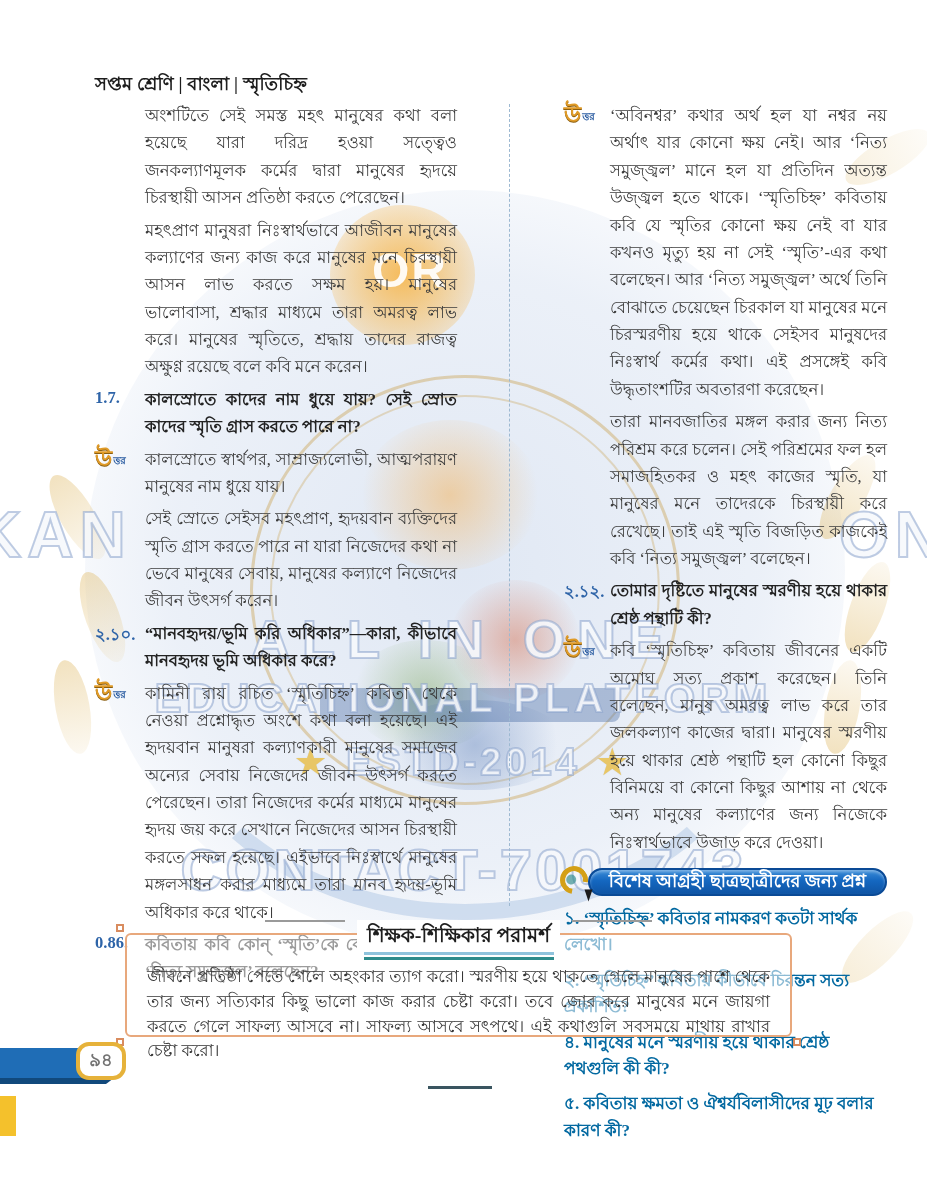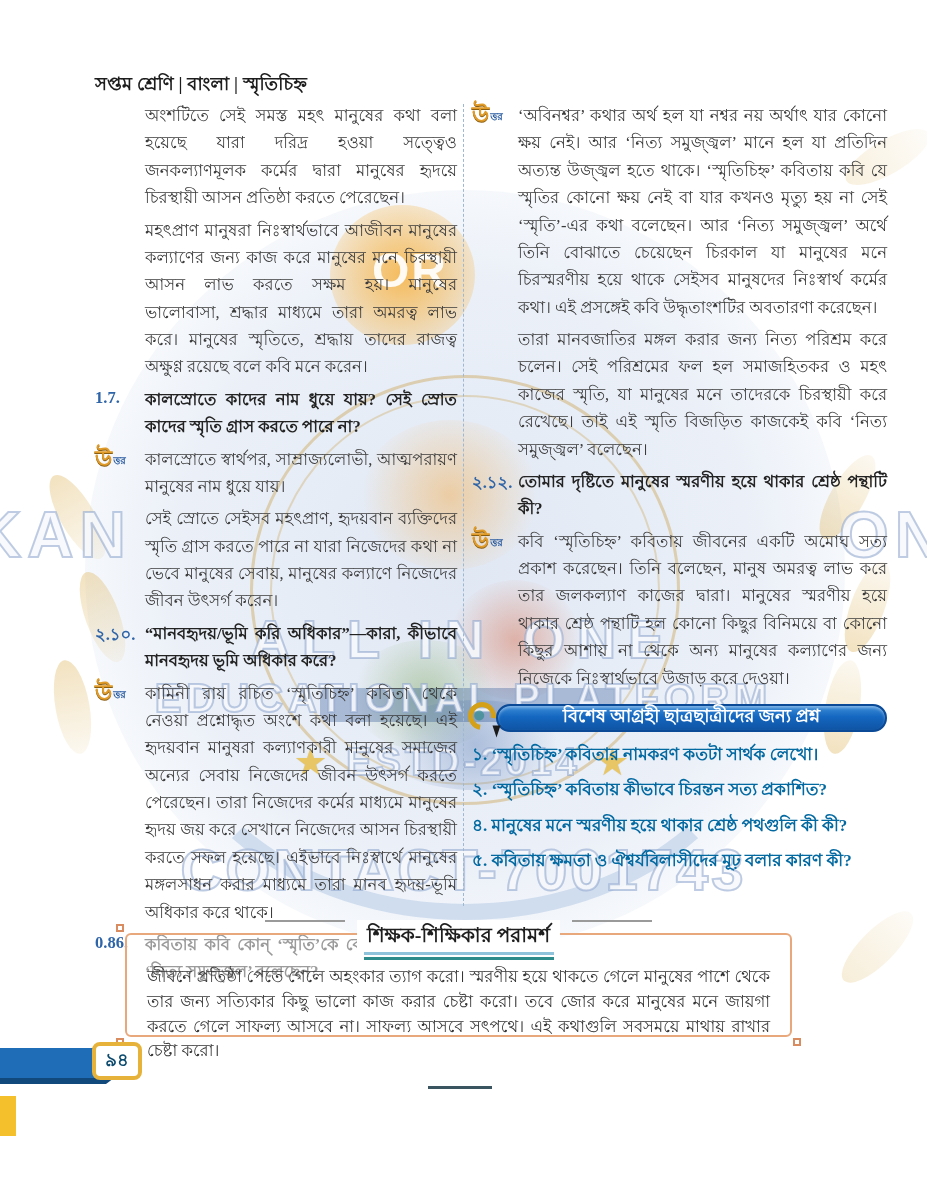--- a/index.html
+++ b/index.html
@@ -55,21 +55,21 @@
   .wm-line3 { top:740px; font-size:38px; letter-spacing:4px; color:rgba(255,255,255,.78); }
   .wm-line3 .star { color:rgba(240,195,70,.8); -webkit-text-stroke:0; }
   .wm-line4 { top:836px; font-size:58px; letter-spacing:3px; }
   .wm-or { position:absolute; left:372px; top:243px; font-size:48px; font-weight:800; color:rgba(255,255,255,.92);
            font-family:"Liberation Sans","DejaVu Sans",sans-serif; letter-spacing:2px; }
 
   
   .content { position:absolute; inset:0; z-index:2; }
   .hdr { position:absolute; left:95px; top:70px; font-size:18px; font-weight:bold; color:#1d1d1d; letter-spacing:.2px; }
 
-  .cols { position:absolute; left:95px; top:102px; width:792px; display:flex; }
+  .cols { position:absolute; left:95px; top:102px; width:792px; display:flex;gap:46px; }
   .col-left { width:362px; }
   .vdivider { width:0; border-left:1px dashed #9db9d2; margin:2px 6px 0 6px; height:802px; }
   .col-right { flex:1; padding-left:2px; }
 
   .row { display:flex; margin-bottom:5px; }
   .gut { flex:0 0 50px; padding-top:2px; }
   .gut-r { flex:0 0 46px; padding-top:2px; }
   .txt { flex:1; font-size:16.5px; line-height:1.66; text-align:justify; }
   .qnum { font-weight:bold; color:#2e64a8; font-size:16.5px; }
   .qtext { font-weight:bold; color:#232323; }
@@ -105,23 +105,23 @@
   .advice-title-row .hline { height:2px; background:#9a9a9a; width:80px; }
   .advice-title { background:#ffffff; padding:0 10px; font-weight:bold; font-size:20px; color:#1e1e1e; white-space:nowrap; }
   .advice-underline { position:absolute; top:17px; left:50%; transform:translateX(-50%);
                       width:190px; height:8px; border-top:3px solid #8fc3dc; border-bottom:3px solid #2e8b8b; }
   .advice-body { padding:30px 20px 0 20px; font-size:16.5px; line-height:1.5; text-align:justify; color:#353535; }
 
   
   .pg-bar { position:absolute; left:0; top:1048px; width:120px; height:30px; background:#1f6db6; }
   .pg-bar-shadow { position:absolute; left:0; top:1078px; width:114px; height:6px; background:#11497c;
                    clip-path:polygon(0 0,100% 0,93% 100%,0 100%); }
-  .pg-box { position:absolute; left:92px; top:1042px; width:50px; height:38px; background:#ffffff;
-            border:4px solid #e6b23a; border-radius:8px; display:flex; align-items:center; justify-content:center;
-            font-size:18px; font-weight:bold; color:#0c4a6e; z-index:3; }
+  .pg-box { position:absolute; left:76px; top:1042px; width:50px; height:38px; background:#ffffff;
+            border:4px solid #e6b23a; border-radius:13px; display:flex; align-items:center; justify-content:center;
+            font-size:18px; font-weight:bold; color:#737373; z-index:3; }
   .bottom-rule { position:absolute; left:428px; top:1086px; width:64px; height:3px; background:#3a5560; }
 </style>
 </head>
 <body>
 
 <div class="page">
 
   <div class="wm">
     <div class="wm-circle"></div>
     <div class="wm-arc"></div>

